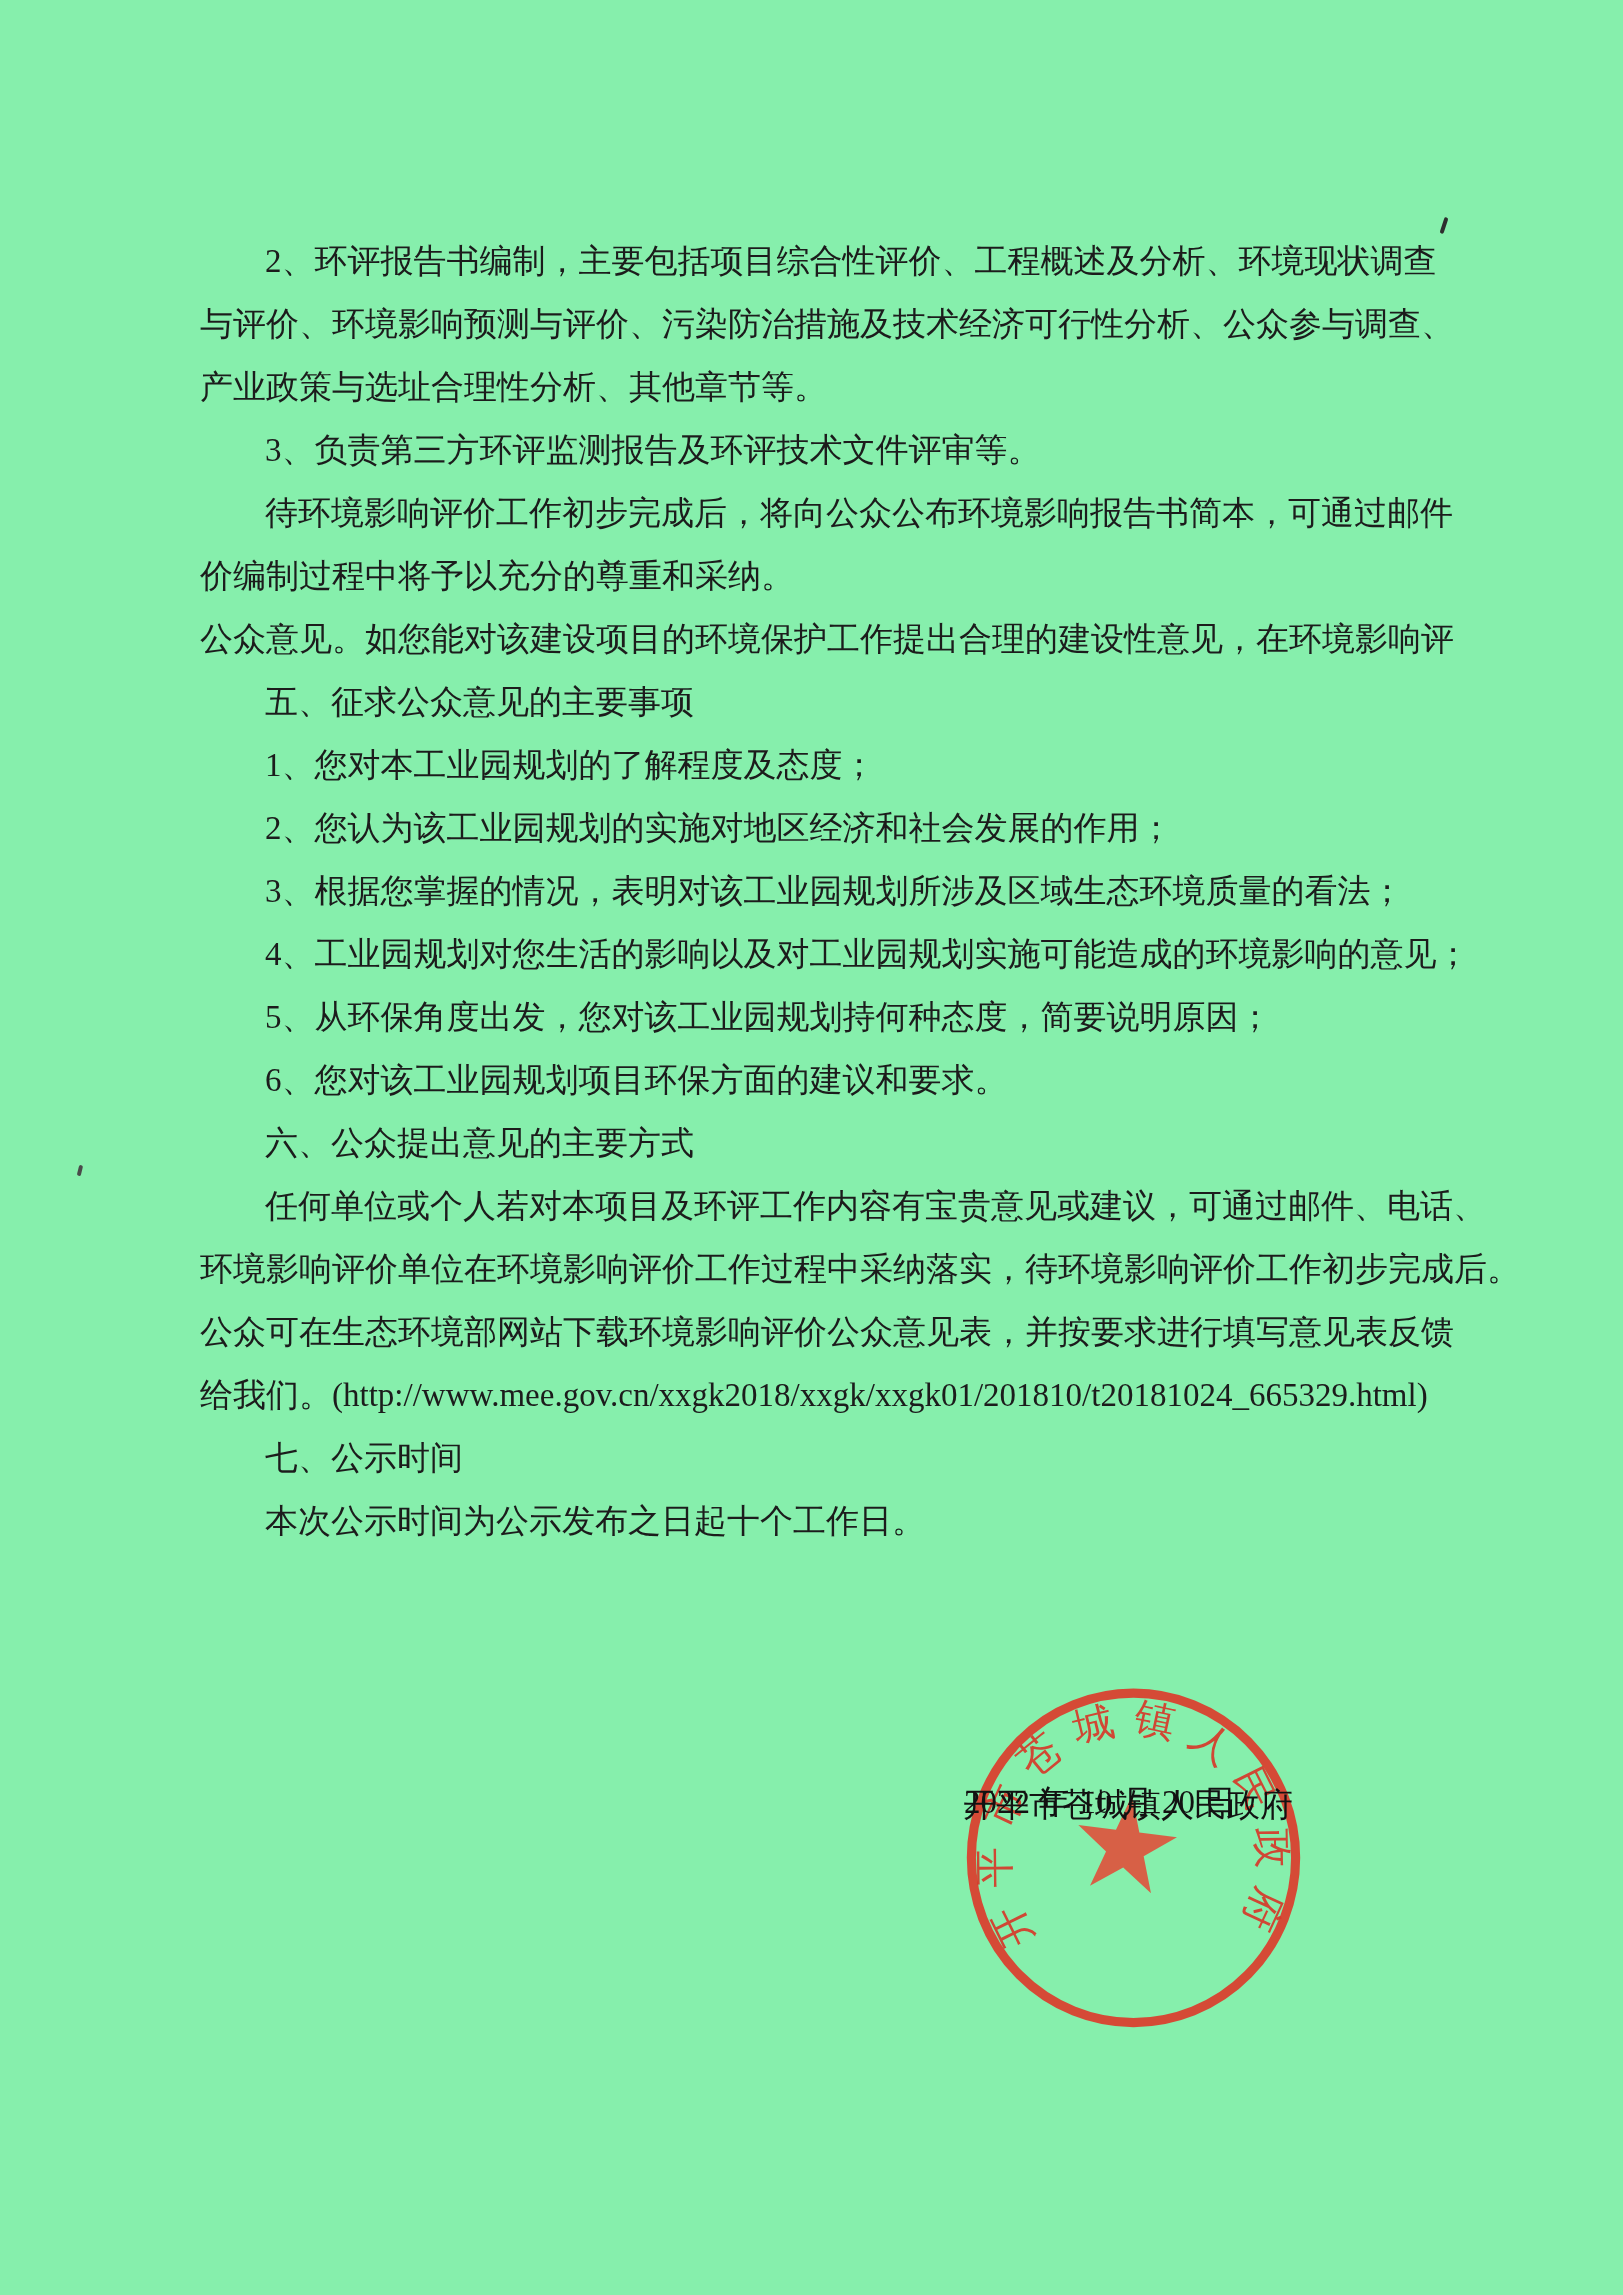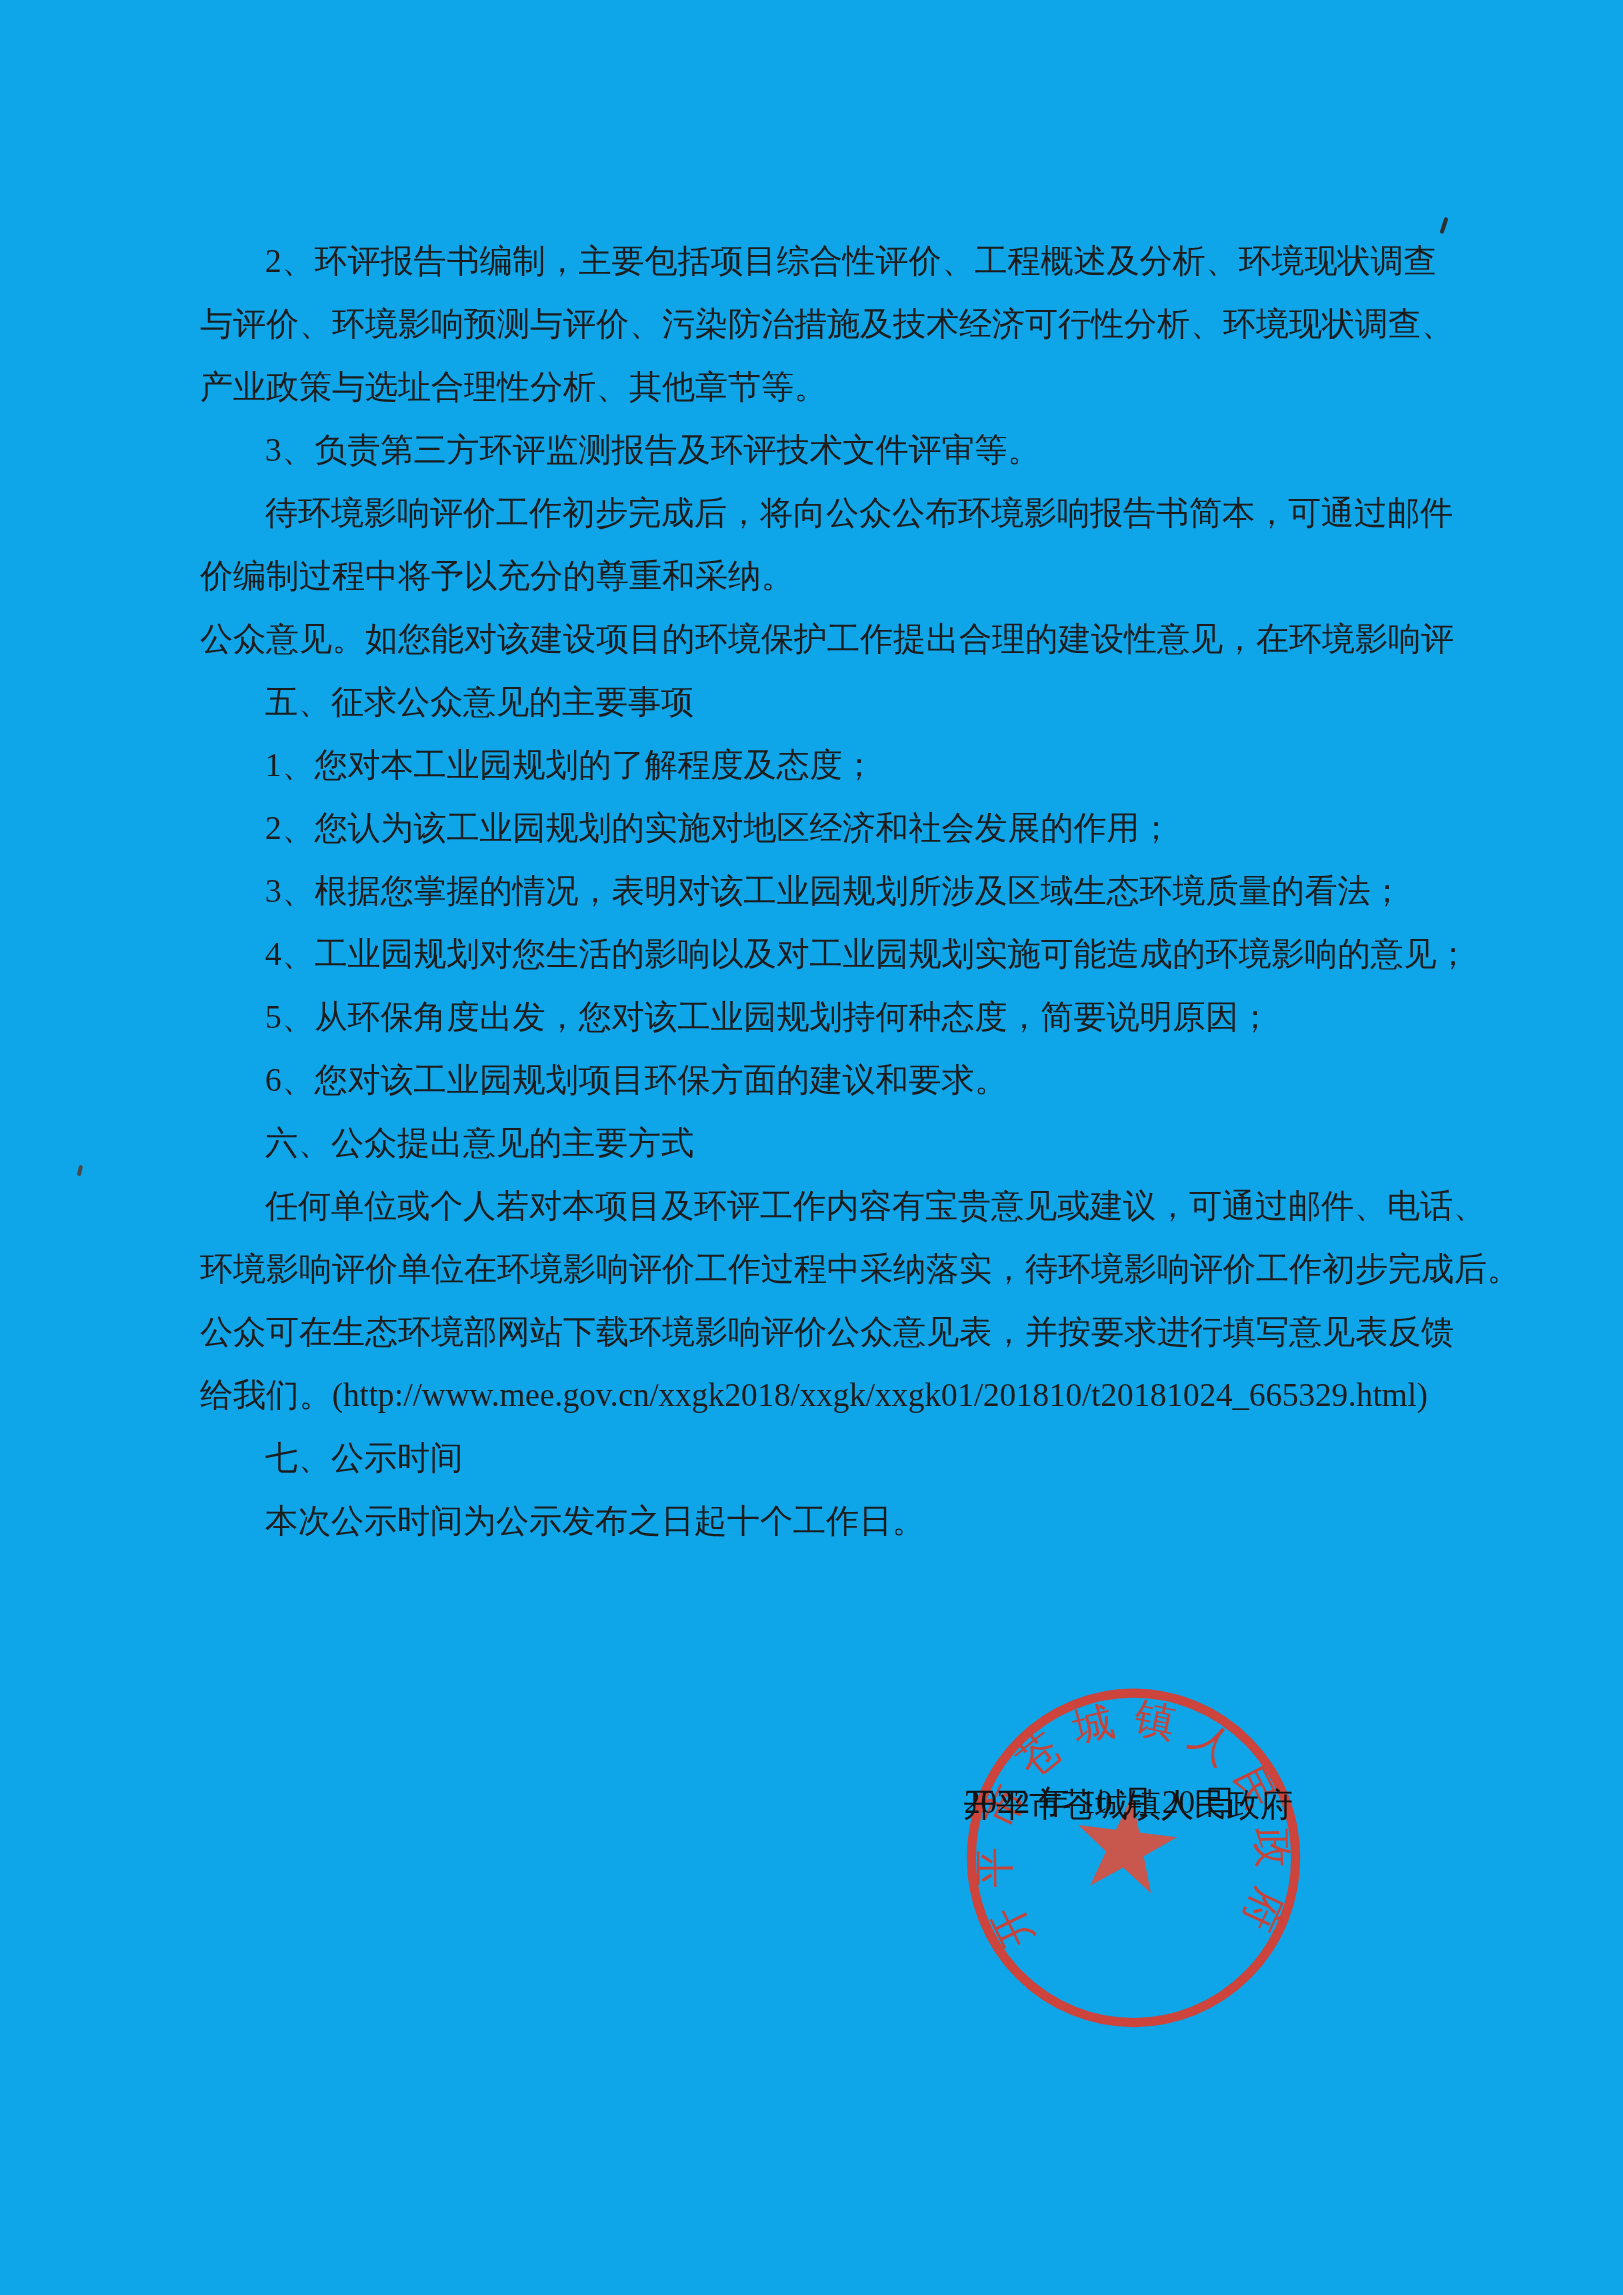--- a/index.html
+++ b/index.html
@@ -1,20 +1,20 @@
 <!DOCTYPE html>
 <html style="font-size:10.5px"><head>
 <meta charset="utf-8">
 <style>
   html,body{margin:0;padding:0;background:#888;}
   .page{
     position:relative;
     width:1623px;
     height:2295px;
-    background:#0ea5e9;
+    background:#86efac;
     overflow:hidden;
     font-family:"Liberation Serif","DejaVu Serif",serif;
     color:#1c1c1c;
   }
   .content{
     position:absolute;
     left:200px;
     top:230px;
     width:1231px;
     font-size:33px;
@@ -78,21 +78,21 @@
     transform:rotate(14deg);
   }
 </style>
 </head>
 <body>
 
 <div class="page">
 
   <div class="content" id="lines">
       <div class="line indent">2、环评报告书编制，主要包括项目综合性评价、工程概述及分析、环境现状调查</div>
-      <div class="line">与评价、环境影响预测与评价、污染防治措施及技术经济可行性分析、环境现状调查、</div>
+      <div class="line">与评价、环境影响预测与评价、污染防治措施及技术经济可行性分析、公众参与调查、</div>
       <div class="line">产业政策与选址合理性分析、其他章节等。</div>
       <div class="line indent">3、负责第三方环评监测报告及环评技术文件评审等。</div>
       <div class="line indent">待环境影响评价工作初步完成后，将向公众公布环境影响报告书简本，可通过邮件</div>
       <div class="line">价编制过程中将予以充分的尊重和采纳。</div>
       <div class="line">公众意见。如您能对该建设项目的环境保护工作提出合理的建设性意见，在环境影响评</div>
       <div class="line indent bold">五、征求公众意见的主要事项</div>
       <div class="line indent">1、您对本工业园规划的了解程度及态度；</div>
       <div class="line indent">2、您认为该工业园规划的实施对地区经济和社会发展的作用；</div>
       <div class="line indent">3、根据您掌握的情况，表明对该工业园规划所涉及区域生态环境质量的看法；</div>
       <div class="line indent">4、工业园规划对您生活的影响以及对工业园规划实施可能造成的环境影响的意见；</div>

